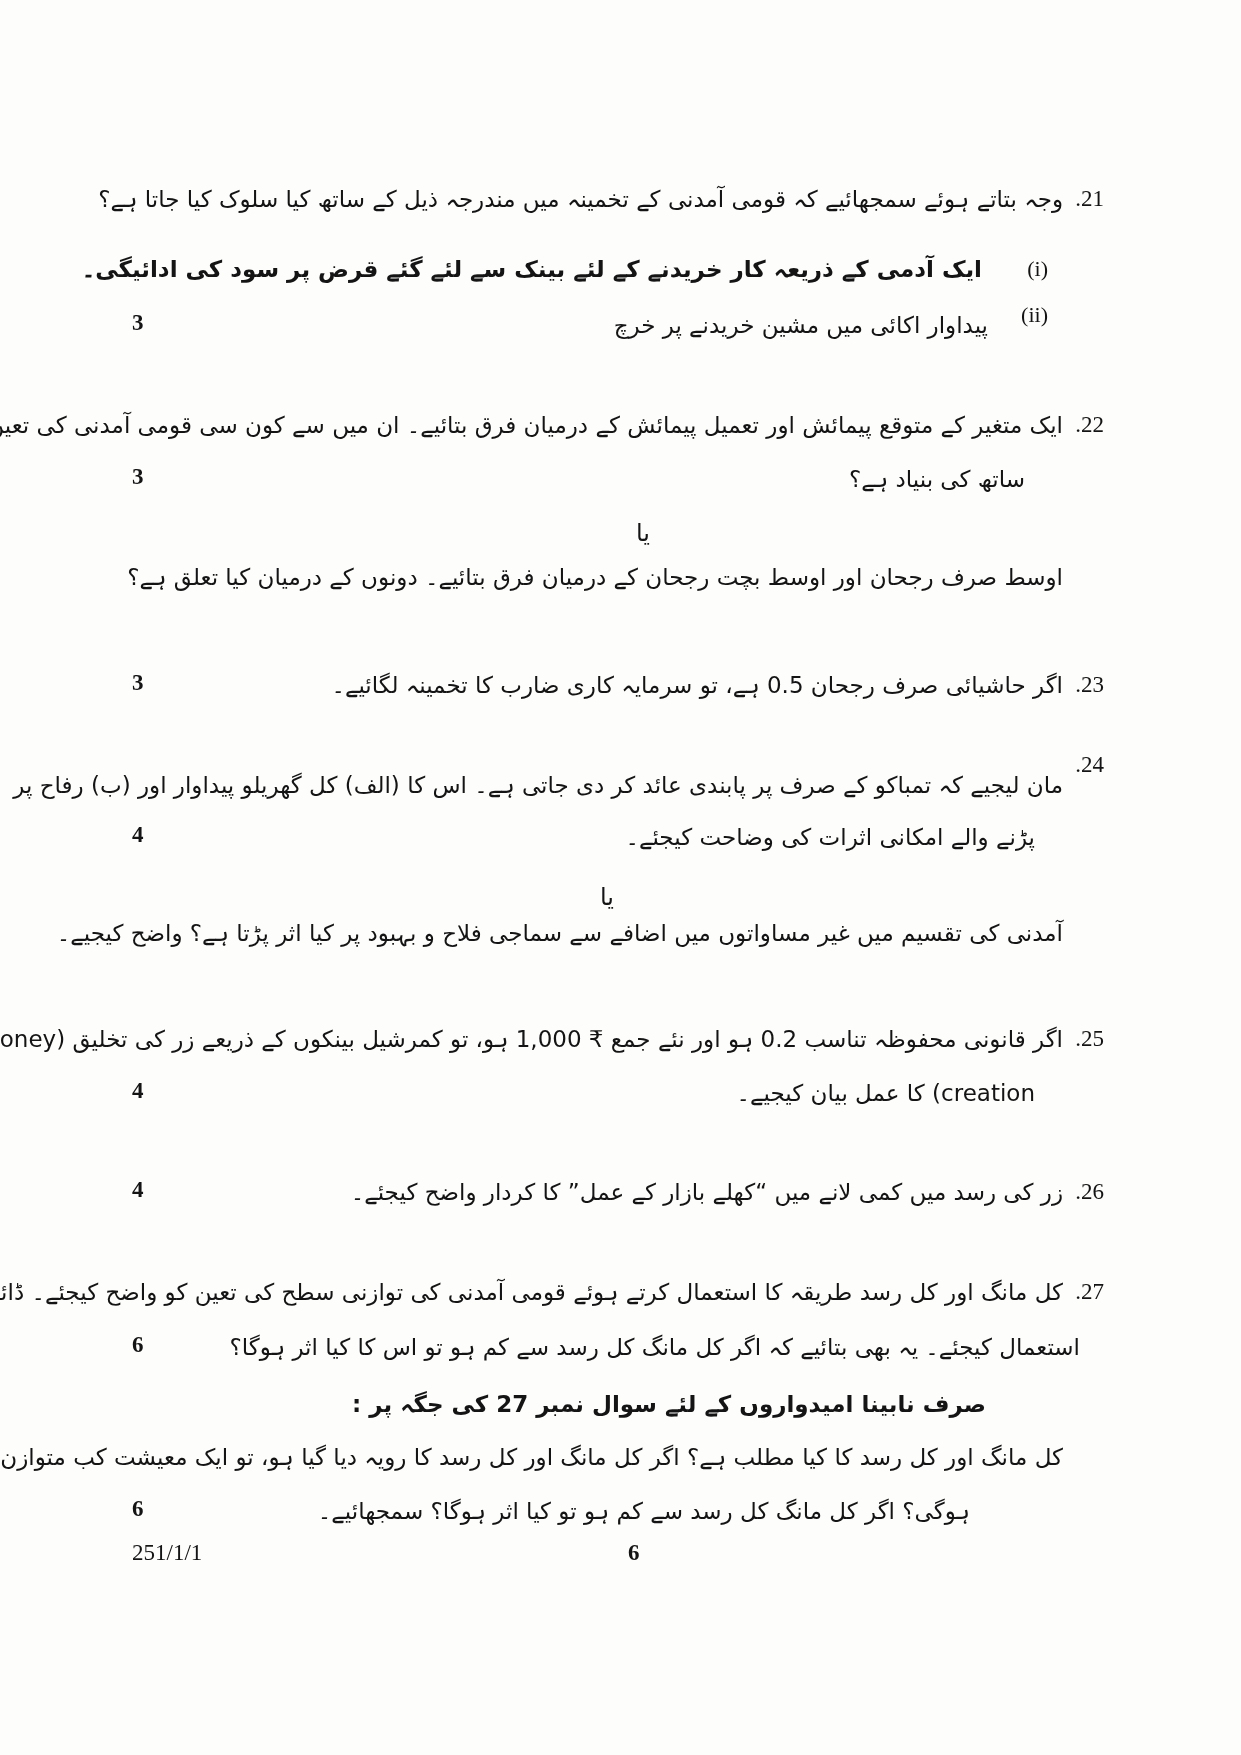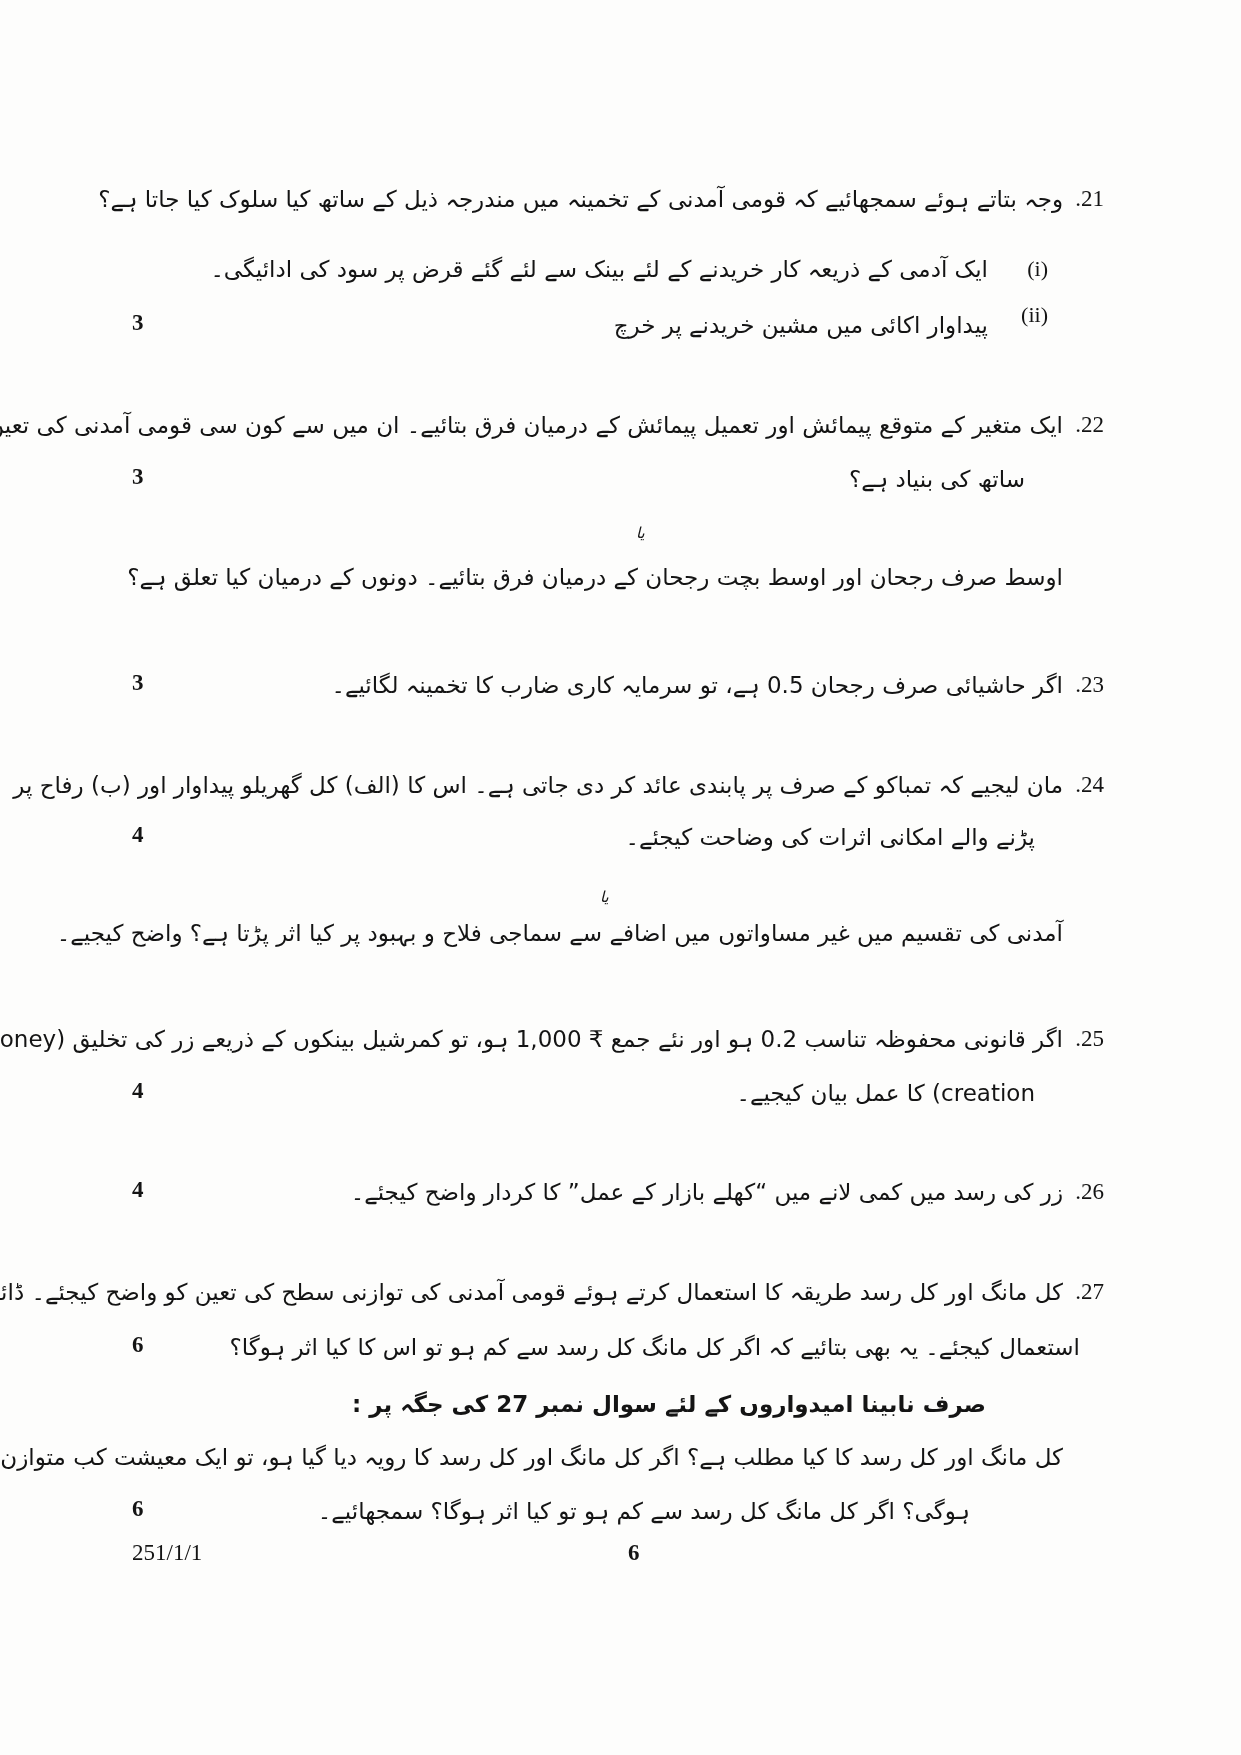--- a/index.html
+++ b/index.html
@@ -36,23 +36,22 @@
   .marks {
     position:absolute;
     font-family:"Liberation Serif", serif;
     font-weight:bold;
     font-size:23px;
     line-height:30px;
   }
   .or-sep {
     position:absolute;
     direction:rtl;
-    font-size:15px;
+    font-size:24px;
     line-height:30px;
-    font-style:italic;
   }
   .bold { font-weight:bold; }
   .footer-code {
     position:absolute;
     font-family:"Liberation Serif", serif;
     font-weight:normal;
     font-size:23px;
   }
   .footer-page {
     position:absolute;
@@ -62,37 +61,37 @@
   }
 </style>
 </head>
 <body>
 
 <div class="page">
 
   <div class="qnum" style="top:182px; right:137px;">21.</div>
   <div class="line" style="top:182px; right:178px;">وجہ بتاتے ہوئے سمجھائیے کہ قومی آمدنی کے تخمینہ میں مندرجہ ذیل کے ساتھ کیا سلوک کیا جاتا ہے؟</div>
   <div class="sublabel" style="top:252px; right:193px;">(i)</div>
-  <div class="line" style="top:252px; right:253px;">ایک آدمی کے ذریعہ کار خریدنے کے لئے بینک سے لئے گئے قرض پر سود کی ادائیگی۔</div>
+  <div class="line" style="top:252px; right:259px;font-weight:bold;">ایک آدمی کے ذریعہ کار خریدنے کے لئے بینک سے لئے گئے قرض پر سود کی ادائیگی۔</div>
   <div class="sublabel" style="top:298px; right:193px;">(ii)</div>
   <div class="line" style="top:308px; right:253px;">پیداوار اکائی میں مشین خریدنے پر خرچ</div>
   <div class="marks" style="top:308px; left:132px;">3</div>
 
   <div class="qnum" style="top:408px; right:137px;">22.</div>
   <div class="line" style="top:408px; right:178px;">ایک متغیر کے متوقع پیمائش اور تعمیل پیمائش کے درمیان فرق بتائیے۔ ان میں سے کون سی قومی آمدنی کی تعین کے</div>
   <div class="line" style="top:462px; right:216px;">ساتھ کی بنیاد ہے؟</div>
   <div class="marks" style="top:462px; left:132px;">3</div>
   <div class="or-sep" style="top:518px; left:636px;">یا</div>
   <div class="line" style="top:560px; right:178px;">اوسط صرف رجحان اور اوسط بچت رجحان کے درمیان فرق بتائیے۔ دونوں کے درمیان کیا تعلق ہے؟</div>
 
   <div class="qnum" style="top:668px; right:137px;margin-left:11px;">23.</div>
   <div class="line" style="top:668px; right:178px;">اگر حاشیائی صرف رجحان 0.5 ہے، تو سرمایہ کاری ضارب کا تخمینہ لگائیے۔</div>
   <div class="marks" style="top:668px; left:132px;">3</div>
 
-  <div class="qnum" style="top:768px; right:137px;">24.</div>
+  <div class="qnum" style="top:748px; right:137px;">24.</div>
   <div class="line" style="top:768px; right:178px;">مان لیجیے کہ تمباکو کے صرف پر پابندی عائد کر دی جاتی ہے۔ اس کا (الف) کل گھریلو پیداوار اور (ب) رفاح پر</div>
   <div class="line" style="top:820px; right:206px;">پڑنے والے امکانی اثرات کی وضاحت کیجئے۔</div>
   <div class="marks" style="top:820px; left:132px;">4</div>
   <div class="or-sep" style="top:882px; left:600px;">یا</div>
   <div class="line" style="top:916px; right:178px;">آمدنی کی تقسیم میں غیر مساواتوں میں اضافے سے سماجی فلاح و بہبود پر کیا اثر پڑتا ہے؟ واضح کیجیے۔</div>
 
   <div class="qnum" style="top:1022px; right:137px;">25.</div>
   <div class="line" style="top:1022px; right:178px;">اگر قانونی محفوظہ تناسب 0.2 ہو اور نئے جمع ₹ 1,000 ہو، تو کمرشیل بینکوں کے ذریعے زر کی تخلیق (money</div>
   <div class="line" style="top:1076px; right:206px;">creation) کا عمل بیان کیجیے۔</div>
   <div class="marks" style="top:1076px; left:132px;">4</div>

